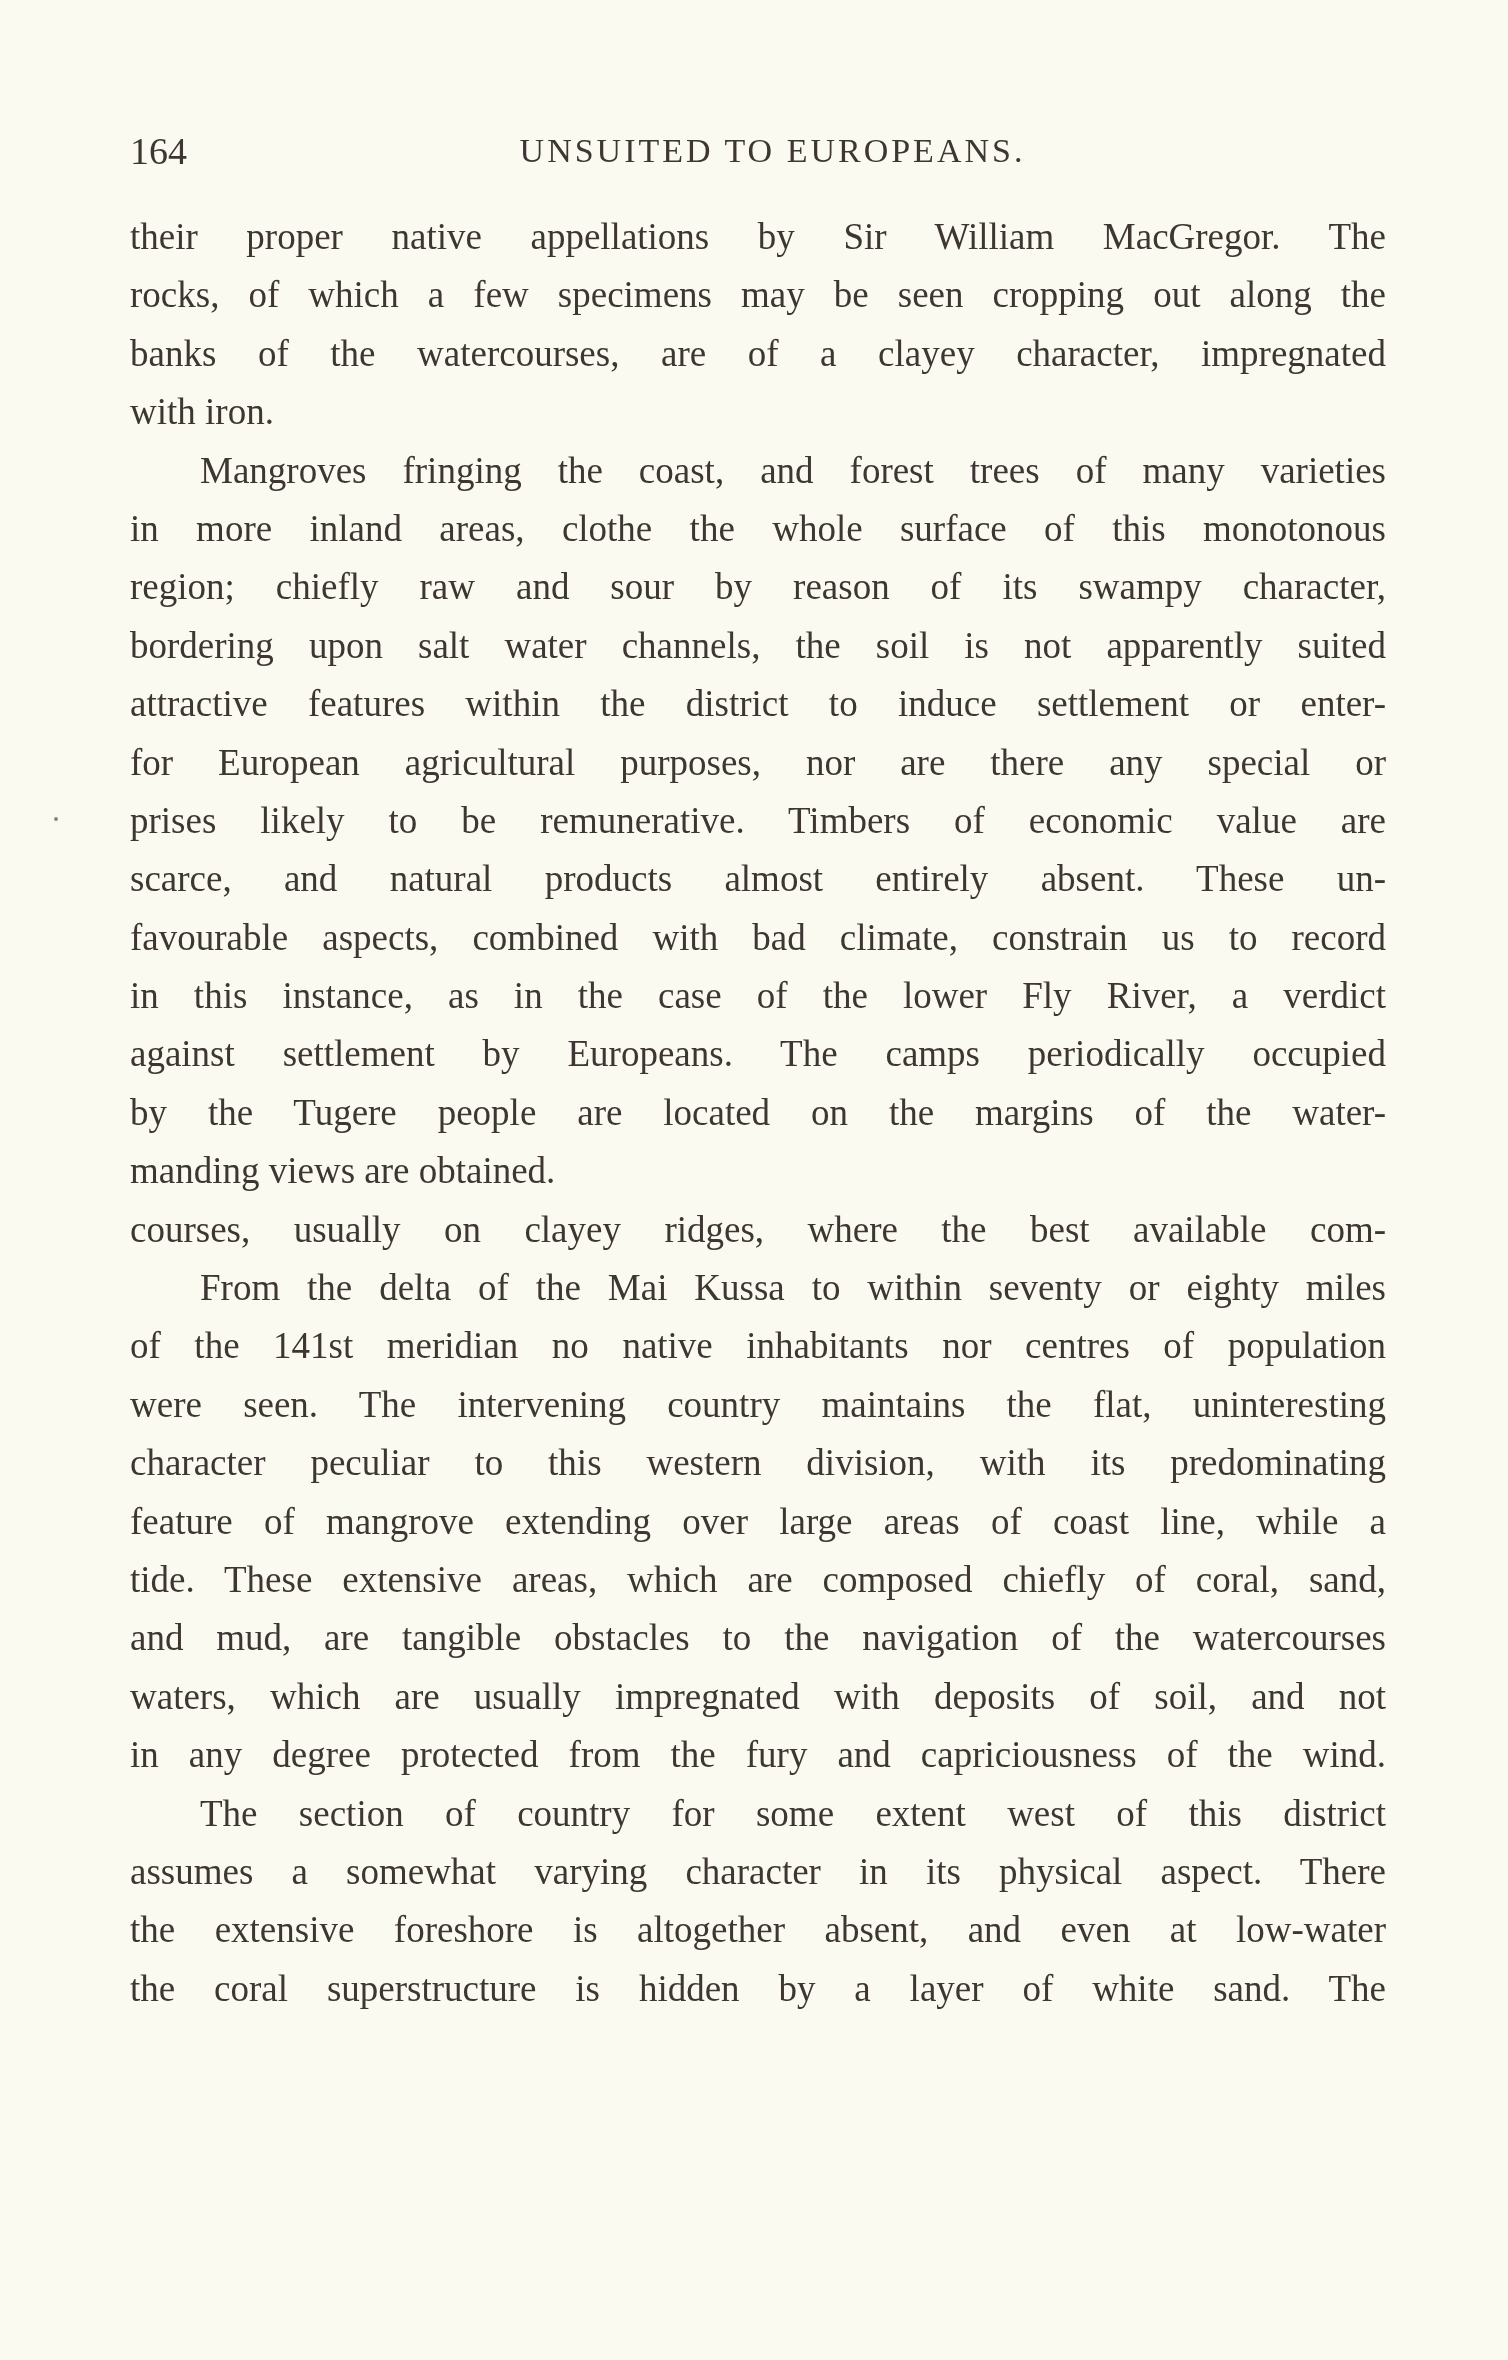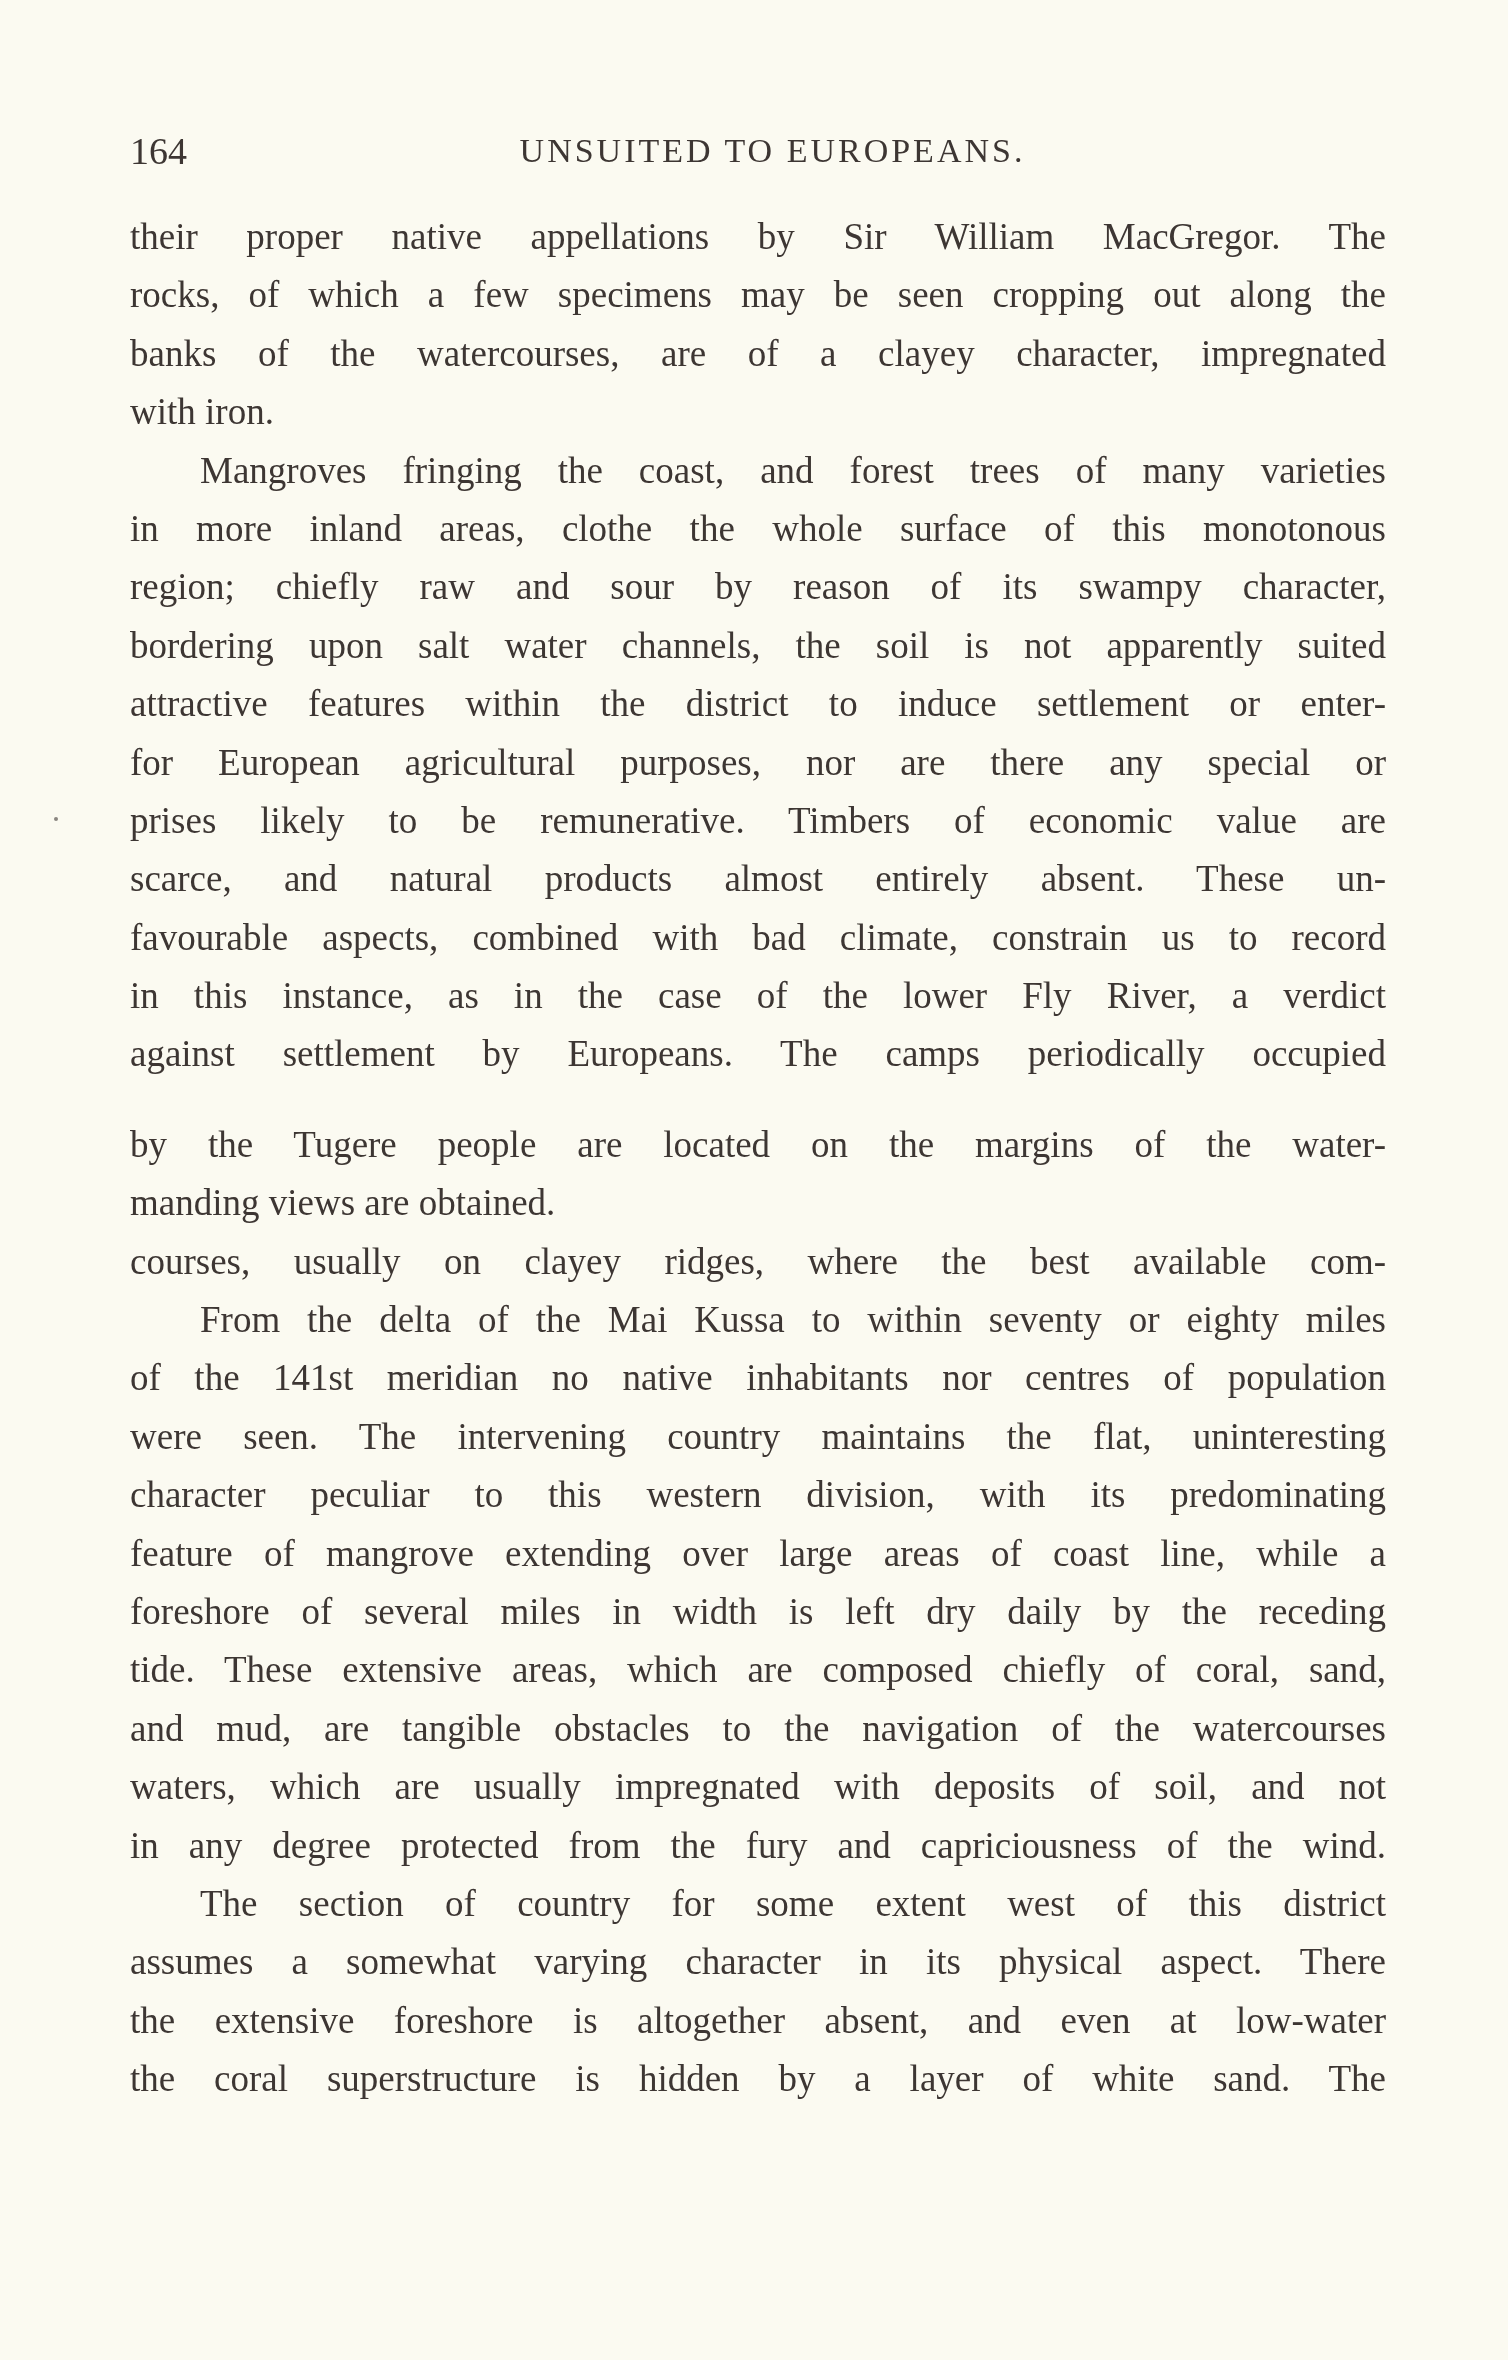--- a/index.html
+++ b/index.html
@@ -68,32 +68,31 @@
       <span class="line" style="white-space: normal;">in more inland areas, clothe the whole surface of this monotonous</span>
       <span class="line" style="white-space: normal;">region; chiefly raw and sour by reason of its swampy character,</span>
       <span class="line" style="white-space: normal;">bordering upon salt water channels, the soil is not apparently suited</span>
       <span class="line" style="white-space: normal;">attractive features within the district to induce settlement or enter-</span>
       <span class="line" style="white-space: normal;">for European agricultural purposes, nor are there any special or</span>
       <span class="line" style="white-space: normal;">prises likely to be remunerative. Timbers of economic value are</span>
       <span class="line" style="white-space: normal;">scarce, and natural products almost entirely absent. These un-</span>
       <span class="line" style="white-space: normal;">favourable aspects, combined with bad climate, constrain us to record</span>
       <span class="line" style="white-space: normal;">in this instance, as in the case of the lower Fly River, a verdict</span>
       <span class="line" style="white-space: normal;">against settlement by Europeans. The camps periodically occupied</span>
-      <span class="line" style="white-space: normal; margin-top: 32px;">by the Tugere people are located on the margins of the water-</span>
+      <span class="line" style="white-space: normal;">by the Tugere people are located on the margins of the water-</span>
       <span class="line last" style="white-space: nowrap;">manding views are obtained.</span>
       <span class="line" style="white-space: normal;">courses, usually on clayey ridges, where the best available com-</span>
     </div>
 
     <div>
       <span class="line indent-line" style="white-space: normal;">From the delta of the Mai Kussa to within seventy or eighty miles</span>
       <span class="line" style="white-space: normal;">of the 141st meridian no native inhabitants nor centres of population</span>
       <span class="line" style="white-space: normal;">were seen. The intervening country maintains the flat, uninteresting</span>
       <span class="line" style="white-space: normal;">character peculiar to this western division, with its predominating</span>
       <span class="line" style="white-space: normal;">feature of mangrove extending over large areas of coast line, while a</span>
-      <span class="line" style="white-space: normal;">foreshore of several miles in width is left dry daily by the receding</span>
       <span class="line" style="white-space: normal;">tide. These extensive areas, which are composed chiefly of coral, sand,</span>
       <span class="line" style="white-space: normal;">and mud, are tangible obstacles to the navigation of the watercourses</span>
       <span class="line" style="white-space: normal;">waters, which are usually impregnated with deposits of soil, and not</span>
       <span class="line" style="white-space: normal;">in any degree protected from the fury and capriciousness of the wind.</span>
     </div>
 
     <div>
       <span class="line indent-line" style="white-space: normal;">The section of country for some extent west of this district</span>
       <span class="line" style="white-space: normal;">assumes a somewhat varying character in its physical aspect. There</span>
       <span class="line" style="white-space: normal;">the extensive foreshore is altogether absent, and even at low-water</span>

